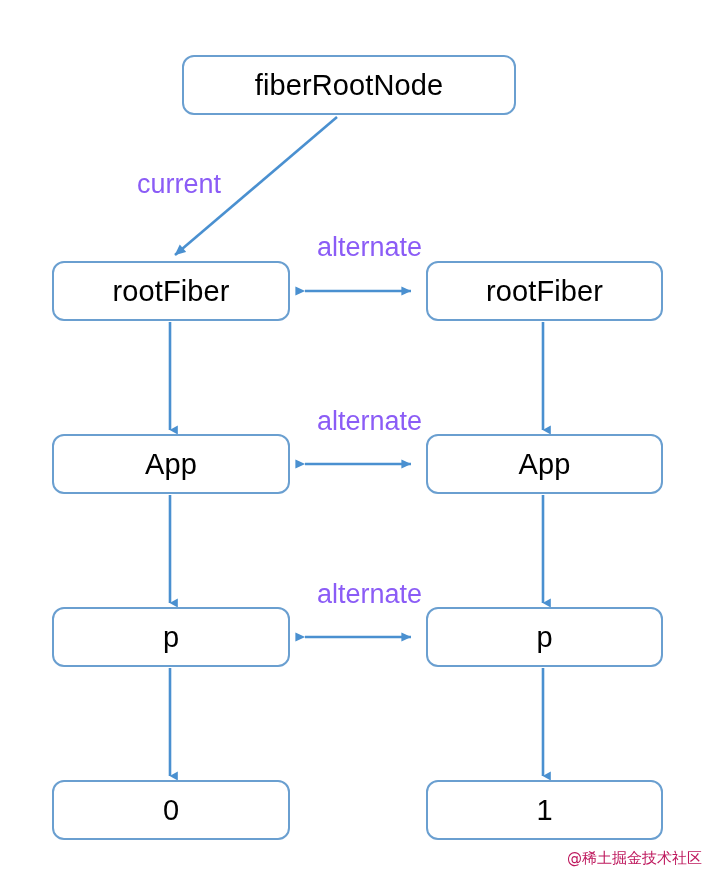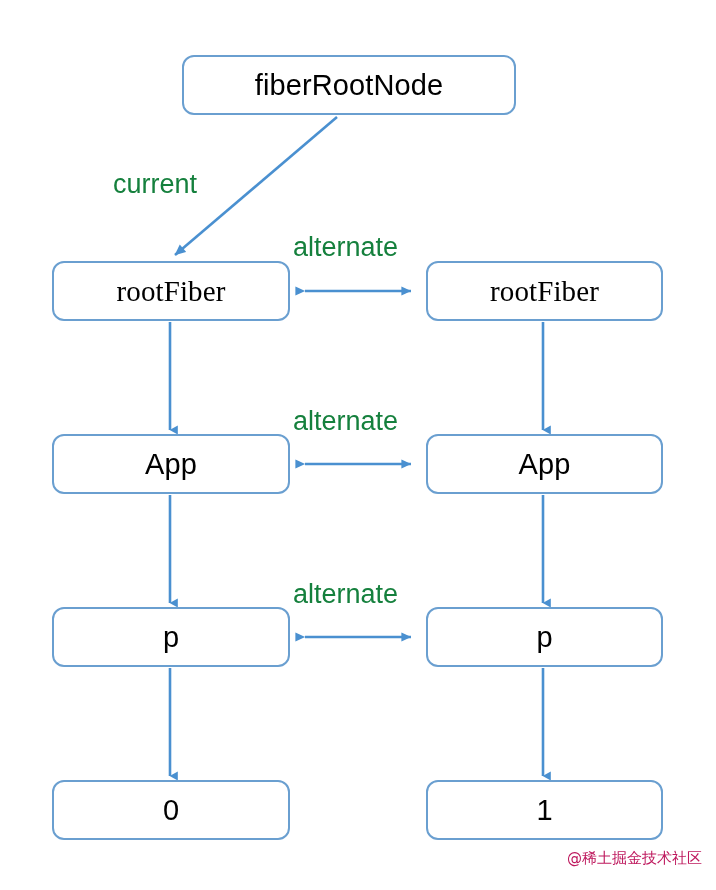--- a/index.html
+++ b/index.html
@@ -44,32 +44,33 @@
   .node.col-left {
     left: 52px;
     width: 238px;
     height: 60px;
   }
   .node.col-right {
     left: 426px;
     width: 237px;
     height: 60px;
   }
-  .row-1 { top: 261px; font-family: Liberation Serif, serif; }
+  .row-1 { top: 261px; }
   .row-2 { top: 434px; }
   .row-3 { top: 607px; }
   .row-4 { top: 780px; }
 
   
   .edge-label {
     position: absolute;
-    color: #15803d;
+    color: #8b5cf6;
     font-size: 27px;
     line-height: 1;
     white-space: nowrap;
+    margin-left: 24px;
   }
   .label-current {
     left: 113px;
     top: 171px;
   }
   .label-alt-1 { left: 293px; top: 234px; }
   .label-alt-2 { left: 293px; top: 408px; }
   .label-alt-3 { left: 293px; top: 581px; }
 
   

